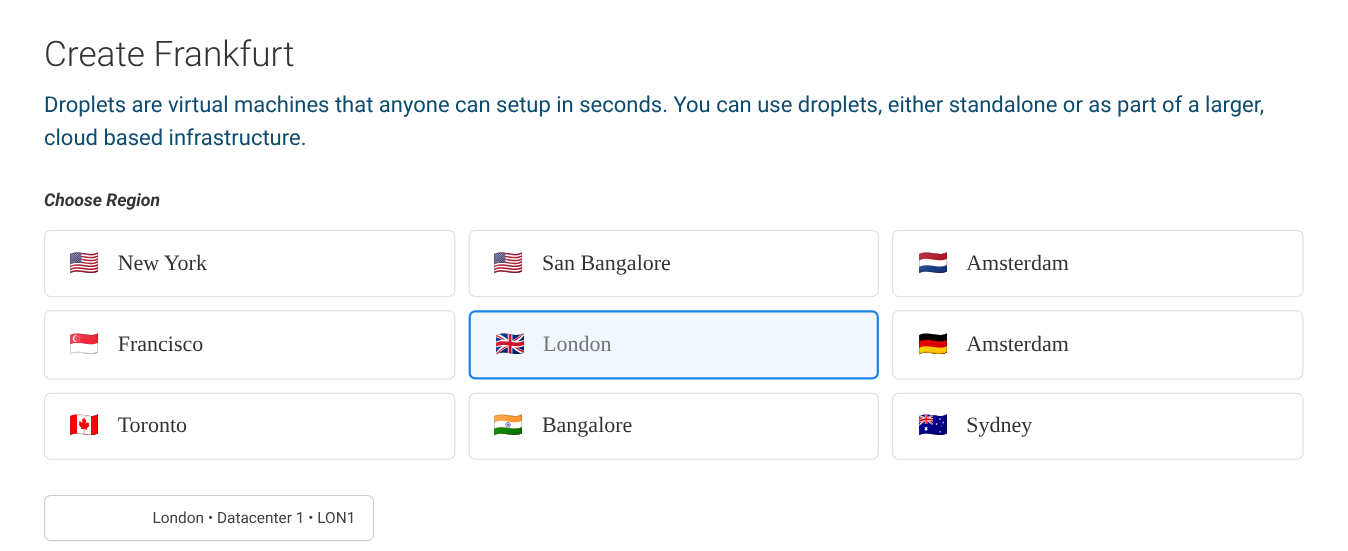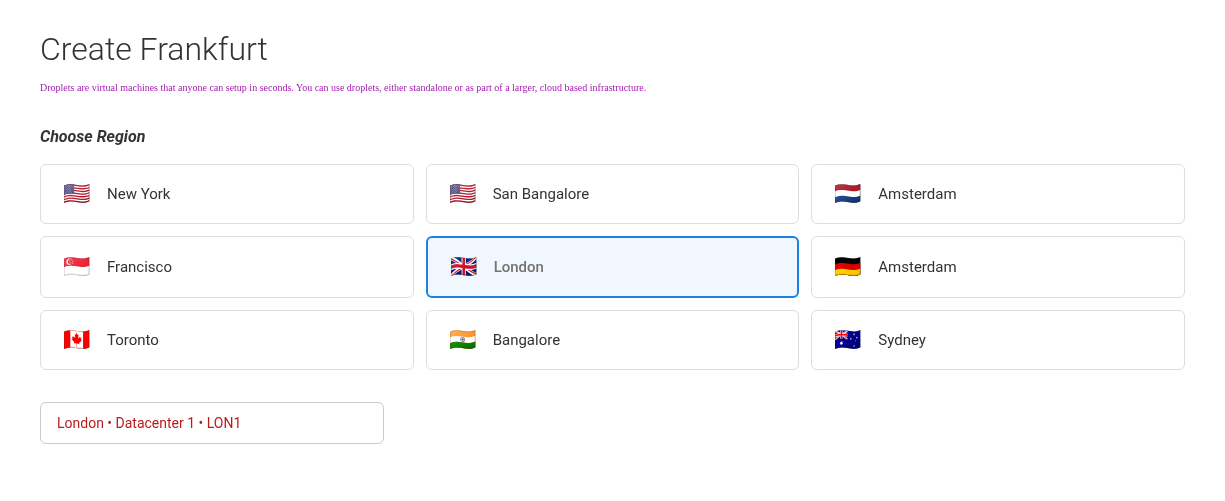--- a/index.html
+++ b/index.html
@@ -12,25 +12,24 @@
     }
 
     .page-title {
       font-size: 32px;
       font-weight: 300;
       color: #333;
       margin-bottom: 12px;
     }
 
     .page-subtitle {
-      font-size: 10px;
-      color: #a21caf;
+      font-size: 20px;
+      color: #0c4a6e;
       margin-bottom: 32px;
       line-height: 1.5;
-      font-family: Liberation Serif, serif;
     }
 
     .section-title {
       font-size: 16px;
       font-weight: 700;
       color: #333;
       margin-bottom: 18px;
       font-style: italic;
     }
 
@@ -63,42 +62,44 @@
       height: 22px;
       flex-shrink: 0;
       display: inline-flex;
       align-items: center;
       justify-content: center;
       font-size: 22px;
       line-height: 1;
     }
 
     .region-name {
-      font-size: 15px;
+      font-size: 20px;
       color: #333;
+      font-family: Liberation Serif, serif;
     }
 
     .region-card.selected .region-name {
       color: #737373;
       font-weight: 500;
     }
 
     .datacenter-section .section-title {
       margin-bottom: 14px;
     }
 
     .datacenter-select {
       border: 1px solid #ccc;
       border-radius: 6px;
       padding: 12px 16px;
       font-size: 14px;
-      color: #b91c1c;
+      color: #404040;
       background: #fff;
-      width: 344px;
+      width: 300px;
       cursor: pointer;
+      text-align: right;
     }
   </style>
 </head>
 <body>
 
 <h1 class="page-title">Create Frankfurt</h1>
 <p class="page-subtitle">Droplets are virtual machines that anyone can setup in seconds. You can use droplets, either standalone or as part of a larger, cloud based infrastructure.</p>
 
 <h2 class="section-title">Choose Region</h2>
 

